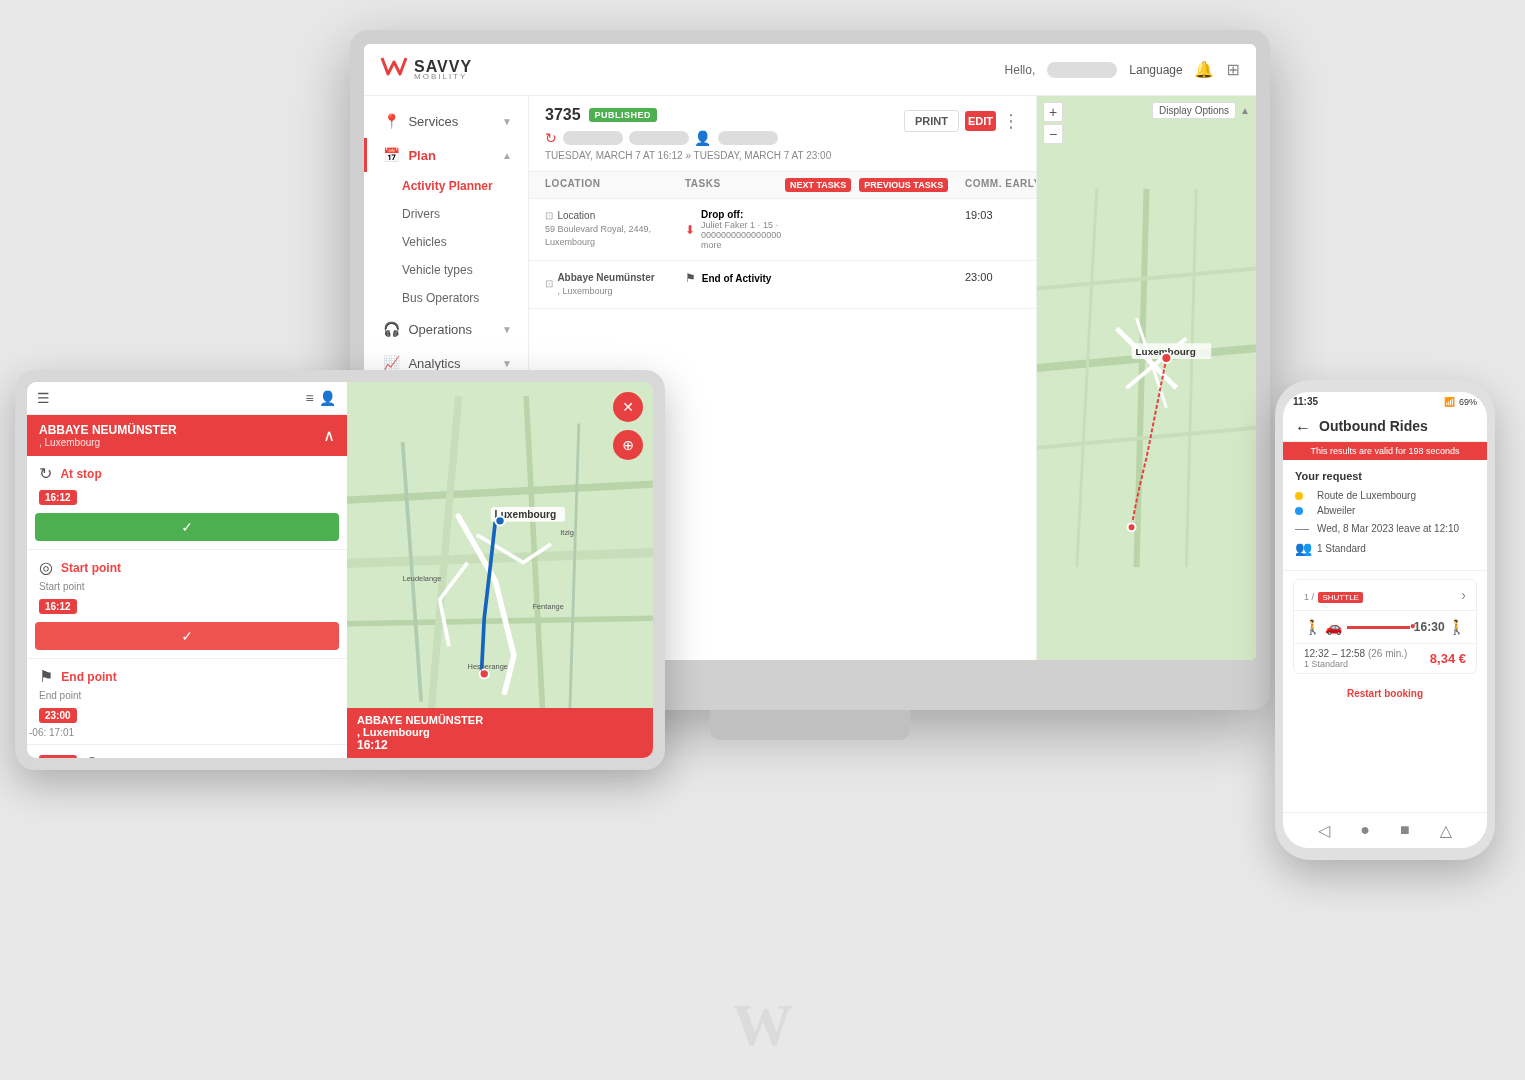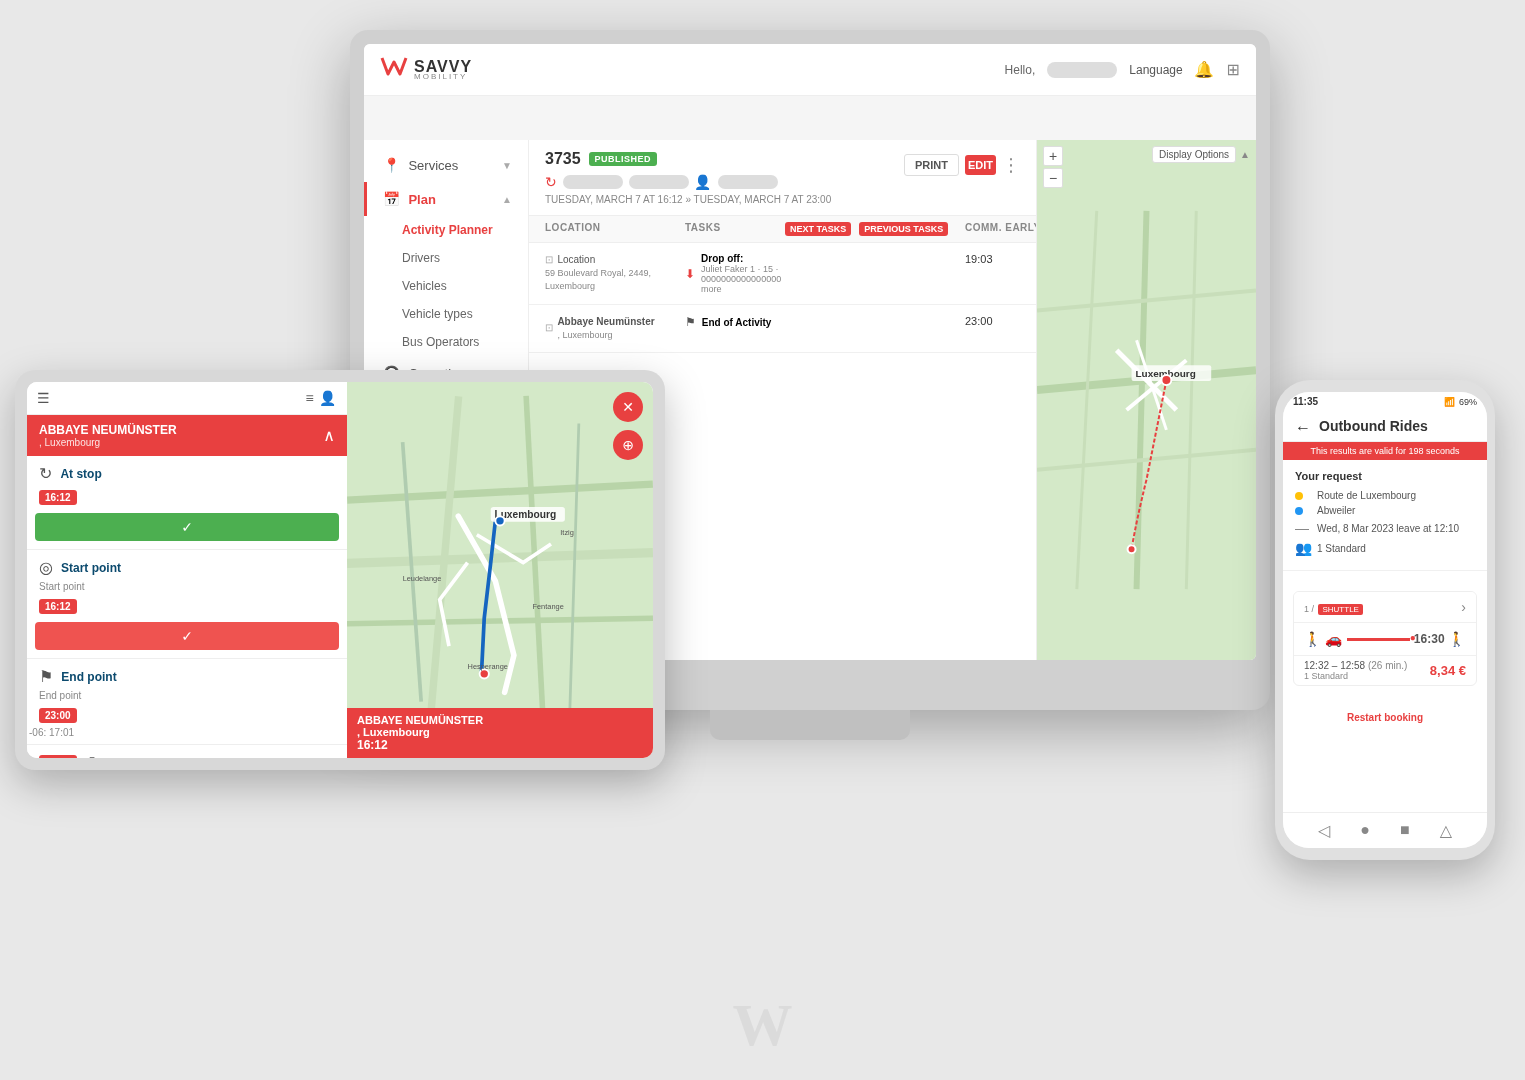--- a/index.html
+++ b/index.html
@@ -25,21 +25,20 @@
       box-shadow: 0 20px 60px rgba(0,0,0,0.3);
     }
     .laptop-screen {
       width: 100%;
       height: 100%;
       background: #f5f5f5;
       border-radius: 6px;
       overflow: hidden;
       display: flex;
       flex-direction: column;
-      gap: 44px;
     }
     .laptop-stand {
       position: absolute;
       bottom: -30px;
       left: 50%;
       transform: translateX(-50%);
       width: 200px;
       height: 30px;
       background: #c0c0c0;
       border-radius: 0 0 10px 10px;
@@ -389,21 +388,21 @@
       padding: 8px 12px 4px;
     }
     .stop-time-badge {
       background: #e84040;
       color: white;
       font-size: 10px;
       font-weight: 700;
       padding: 2px 6px;
       border-radius: 3px;
     }
-    .stop-label { font-size: 12px; font-weight: 600; color: #0c4a6e; }
+    .stop-label { font-size: 12px; font-weight: 600; color: #ef4444; }
     .stop-sub { font-size: 10px; color: #888; padding: 0 12px 4px; }
     .stop-status-bar {
       background: #4caf50;
       margin: 4px 8px 8px;
       border-radius: 4px;
       height: 28px;
       display: flex;
       align-items: center;
       justify-content: center;
     }
@@ -540,21 +539,21 @@
     .your-request-section { padding: 10px 12px; border-bottom: 1px solid #f0f0f0; }
     .section-title { font-size: 11px; font-weight: 700; color: #333; margin-bottom: 8px; }
     .request-item { display: flex; align-items: center; gap: 14px; margin-bottom: 4px; font-size: 10px; color: #555; }
     .dot-yellow { width: 8px; height: 8px; background: #ffc107; border-radius: 50%; flex-shrink: 0; }
     .dot-blue { width: 8px; height: 8px; background: #2196F3; border-radius: 50%; flex-shrink: 0; }
     .date-section { padding: 10px 12px; border-bottom: 1px solid #f0f0f0; }
     .date-title { font-size: 11px; font-weight: 700; color: #333; margin-bottom: 6px; }
     .info-text { font-size: 9px; color: #888; line-height: 1.4; display: flex; gap: 6px; align-items: flex-start; }
     .info-dot { width: 8px; height: 8px; background: #ffc107; border-radius: 50%; flex-shrink: 0; margin-top: 1px; }
     .ride-card {
-      margin: 20px 10px;
+      margin: 8px 10px;
       border: 1px solid #eee;
       border-radius: 6px;
       overflow: hidden;
     }
     .ride-card-header {
       background: white;
       padding: 6px 10px;
       display: flex;
       align-items: center;
       justify-content: space-between;

